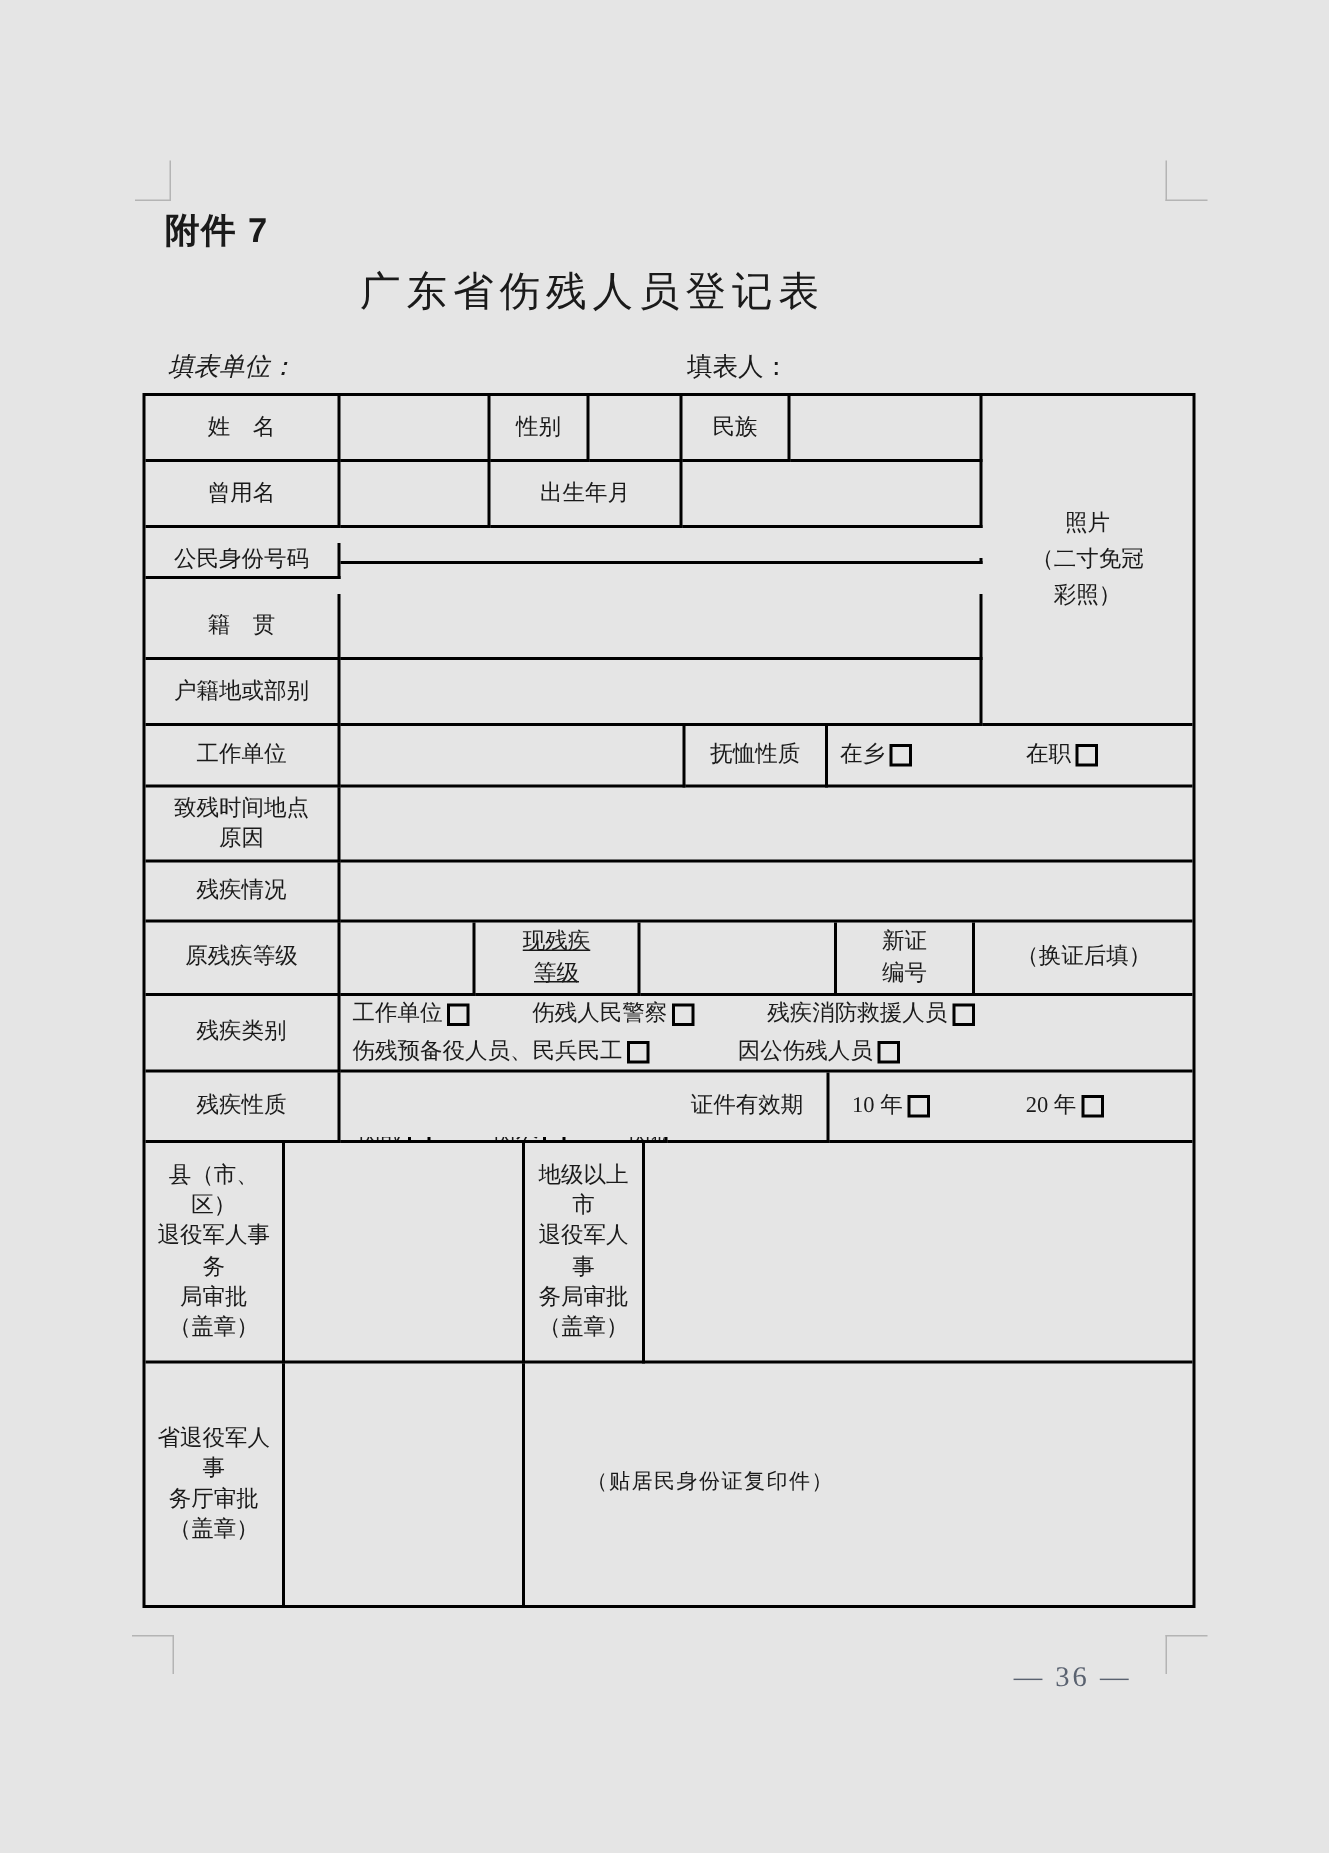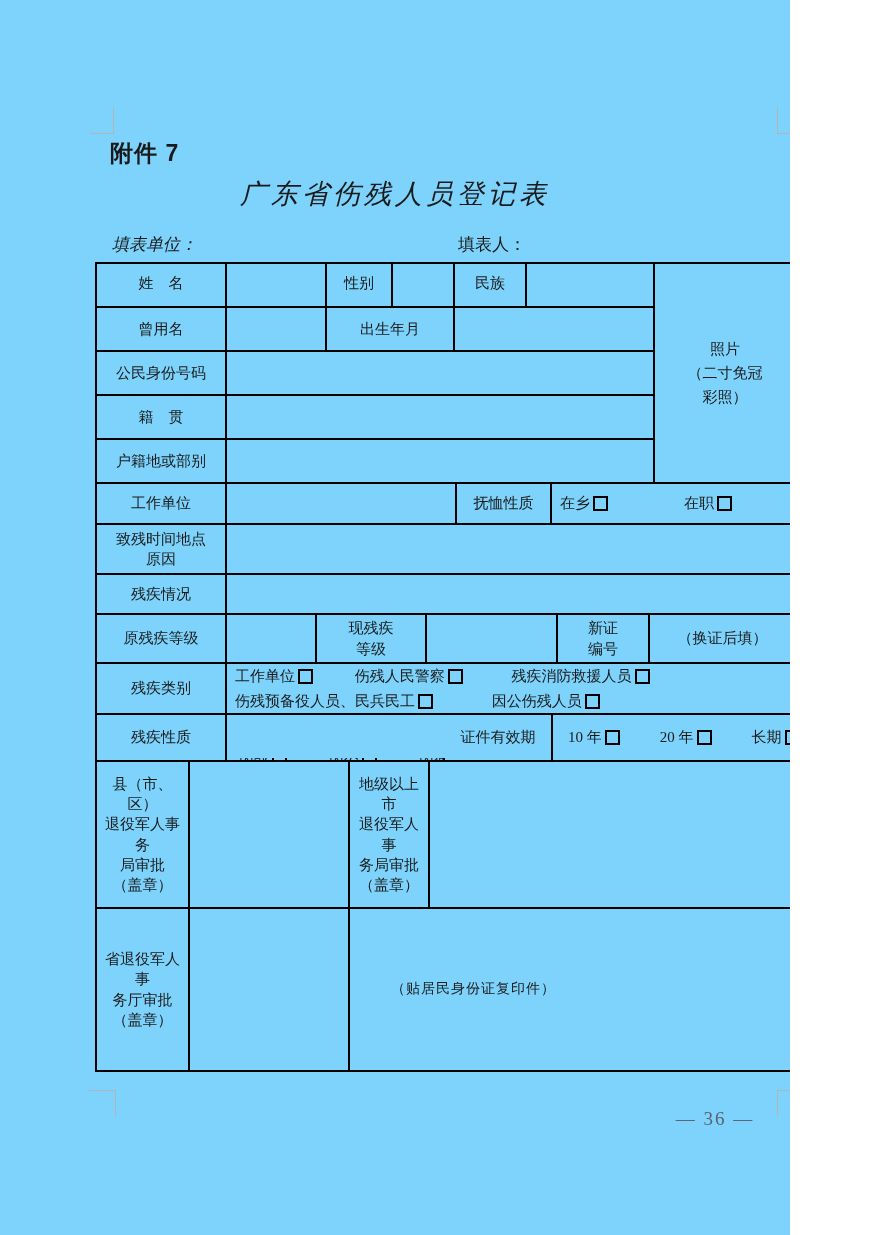--- a/index.html
+++ b/index.html
@@ -1,50 +1,50 @@
 <!DOCTYPE html>
 <html><head>
 <meta charset="utf-8">
 <style>
   html,body{margin:0;padding:0;background:#ffffff;}
-  .page{position:relative;width:790px;height:1235px;background:#7dd3fc;
+  .page{position:relative;width:886px;height:1235px;background:#e5e5e5;
         font-family:"Liberation Serif","DejaVu Serif",serif;color:#1a1a1a;overflow:hidden;}
 
   
   .crop{position:absolute;}
   .crop.tl{left:90px;top:107px;width:23px;height:26px;border-right:1px solid #b4b4b4;border-bottom:1px solid #b4b4b4;}
   .crop.tr{left:777px;top:107px;width:27px;height:26px;border-left:1px solid #b4b4b4;border-bottom:1px solid #b4b4b4;}
   .crop.bl{left:88px;top:1090px;width:27px;height:25px;border-top:1px solid #b4b4b4;border-right:1px solid #b4b4b4;}
   .crop.br{left:777px;top:1090px;width:27px;height:25px;border-top:1px solid #b4b4b4;border-left:1px solid #b4b4b4;}
 
   .attachment{position:absolute;left:110px;top:138px;font-size:23px;font-weight:600;
               font-family:"Liberation Sans","DejaVu Sans",sans-serif;letter-spacing:1px;}
   .title{position:absolute;left:0;top:176px;width:790px;text-align:center;font-size:27px;
-         font-style:italic;letter-spacing:4px;font-weight:500;}
+         letter-spacing:4px;font-weight:500;}
   .fill-unit{position:absolute;left:112px;top:233px;font-size:17px;font-style:italic;}
   .fill-person{position:absolute;left:458px;top:233px;font-size:17px;}
 
   .form-table{position:absolute;left:95px;top:262px;width:702px;height:810px;
               border:2px solid #000;box-sizing:border-box;font-size:15px;}
   .trow{display:flex;box-sizing:border-box;}
   .cell{box-sizing:border-box;border-right:2px solid #000;border-bottom:2px solid #000;
         display:flex;align-items:center;justify-content:center;text-align:center;
         white-space:pre-line;line-height:1.35;padding:1px 2px;overflow:hidden;}
   .cell.last{border-right:none;}
   .cell.nb{border-bottom:none;}
   .cell.left{justify-content:flex-start;text-align:left;gap:28px;}
 
   .photo-cell{position:absolute;left:558px;top:0;width:140px;height:220px;box-sizing:border-box;
               border-bottom:2px solid #000;display:flex;align-items:center;justify-content:center;
               text-align:center;white-space:pre-line;line-height:1.6;}
 
   .cb{display:inline-block;width:15px;height:15px;border:2px solid #000;box-sizing:border-box;
       margin-left:3px;vertical-align:-1px;flex:none;}
   .opt{display:inline-flex;align-items:center;white-space:nowrap;}
-  .g14{margin-right:14px;} .g26{margin-right:12px;font-family:Liberation Serif, serif;} .g38{margin-right:38px;}
+  .g14{margin-right:14px;} .g26{margin-right:36px;font-family:Liberation Serif, serif;} .g38{margin-right:38px;}
   .g45{margin-right:45px;} .g48{margin-right:48px;} .g55{margin-right:55px;}
   .pl8{padding-left:8px;} .pl12{padding-left:12px;margin-top:43px;} .pl15{padding-left:15px;}
   .cat-lines{line-height:25px;white-space:nowrap;}
   .idcopy{padding-right:200px;font-size:14px;letter-spacing:1px;}
 
   .page-number{position:absolute;left:630px;top:1108px;width:170px;text-align:center;
                font-size:19px;color:#5a6270;letter-spacing:2px;}
 </style>
 </head>
 <body>
@@ -56,37 +56,37 @@
   <div class="crop bl"></div>
   <div class="crop br"></div>
 
   <div class="attachment">附件 7</div>
   <div class="title">广东省伤残人员登记表</div>
   <div class="fill-unit">填表单位：</div>
   <div class="fill-person">填表人：</div>
 
   <div class="form-table">
 
-    <div class="trow" style="height:44px;font-family:Liberation Mono, monospace;">
+    <div class="trow" style="height:44px;">
       <div class="cell" style="width:130px;">姓　名</div>
       <div class="cell" style="width:100px;"></div>
       <div class="cell" style="width:66px;">性别</div>
       <div class="cell" style="width:62px;"></div>
       <div class="cell" style="width:72px;">民族</div>
       <div class="cell" style="width:128px;"></div>
     </div>
 
     <div class="trow" style="height:44px;">
       <div class="cell" style="width:130px;">曾用名</div>
       <div class="cell" style="width:100px;"></div>
       <div class="cell" style="width:128px;">出生年月</div>
       <div class="cell" style="width:200px;"></div>
     </div>
 
-    <div class="trow" style="height:44px;">
+    <div class="trow" style="height:44px;align-items:center;">
       <div class="cell" style="width:130px;">公民身份号码</div>
       <div class="cell" style="width:428px;"></div>
     </div>
 
     <div class="trow" style="height:44px;">
       <div class="cell" style="width:130px;">籍　贯</div>
       <div class="cell" style="width:428px;"></div>
     </div>
 
     <div class="trow" style="height:44px;">
@@ -121,21 +121,21 @@
     </div>
 
     <div class="trow" style="height:40px;">
       <div class="cell" style="width:130px;">残疾情况</div>
       <div class="cell last" style="width:568px;"></div>
     </div>
 
     <div class="trow" style="height:49px;">
       <div class="cell" style="width:130px;">原残疾等级</div>
       <div class="cell" style="width:90px;"></div>
-      <div class="cell" style="width:110px;">现残疾
+      <div class="cell" style="width:110px;text-decoration:underline;">现残疾
 等级</div>
       <div class="cell" style="width:131px;"></div>
       <div class="cell" style="width:92px;">新证
 编号</div>
       <div class="cell last" style="width:145px;">（换证后填）</div>
     </div>
 
     <div class="trow" style="height:51px;">
       <div class="cell" style="width:130px;">残疾类别</div>
       <div class="cell last left pl8" style="width:568px;">

